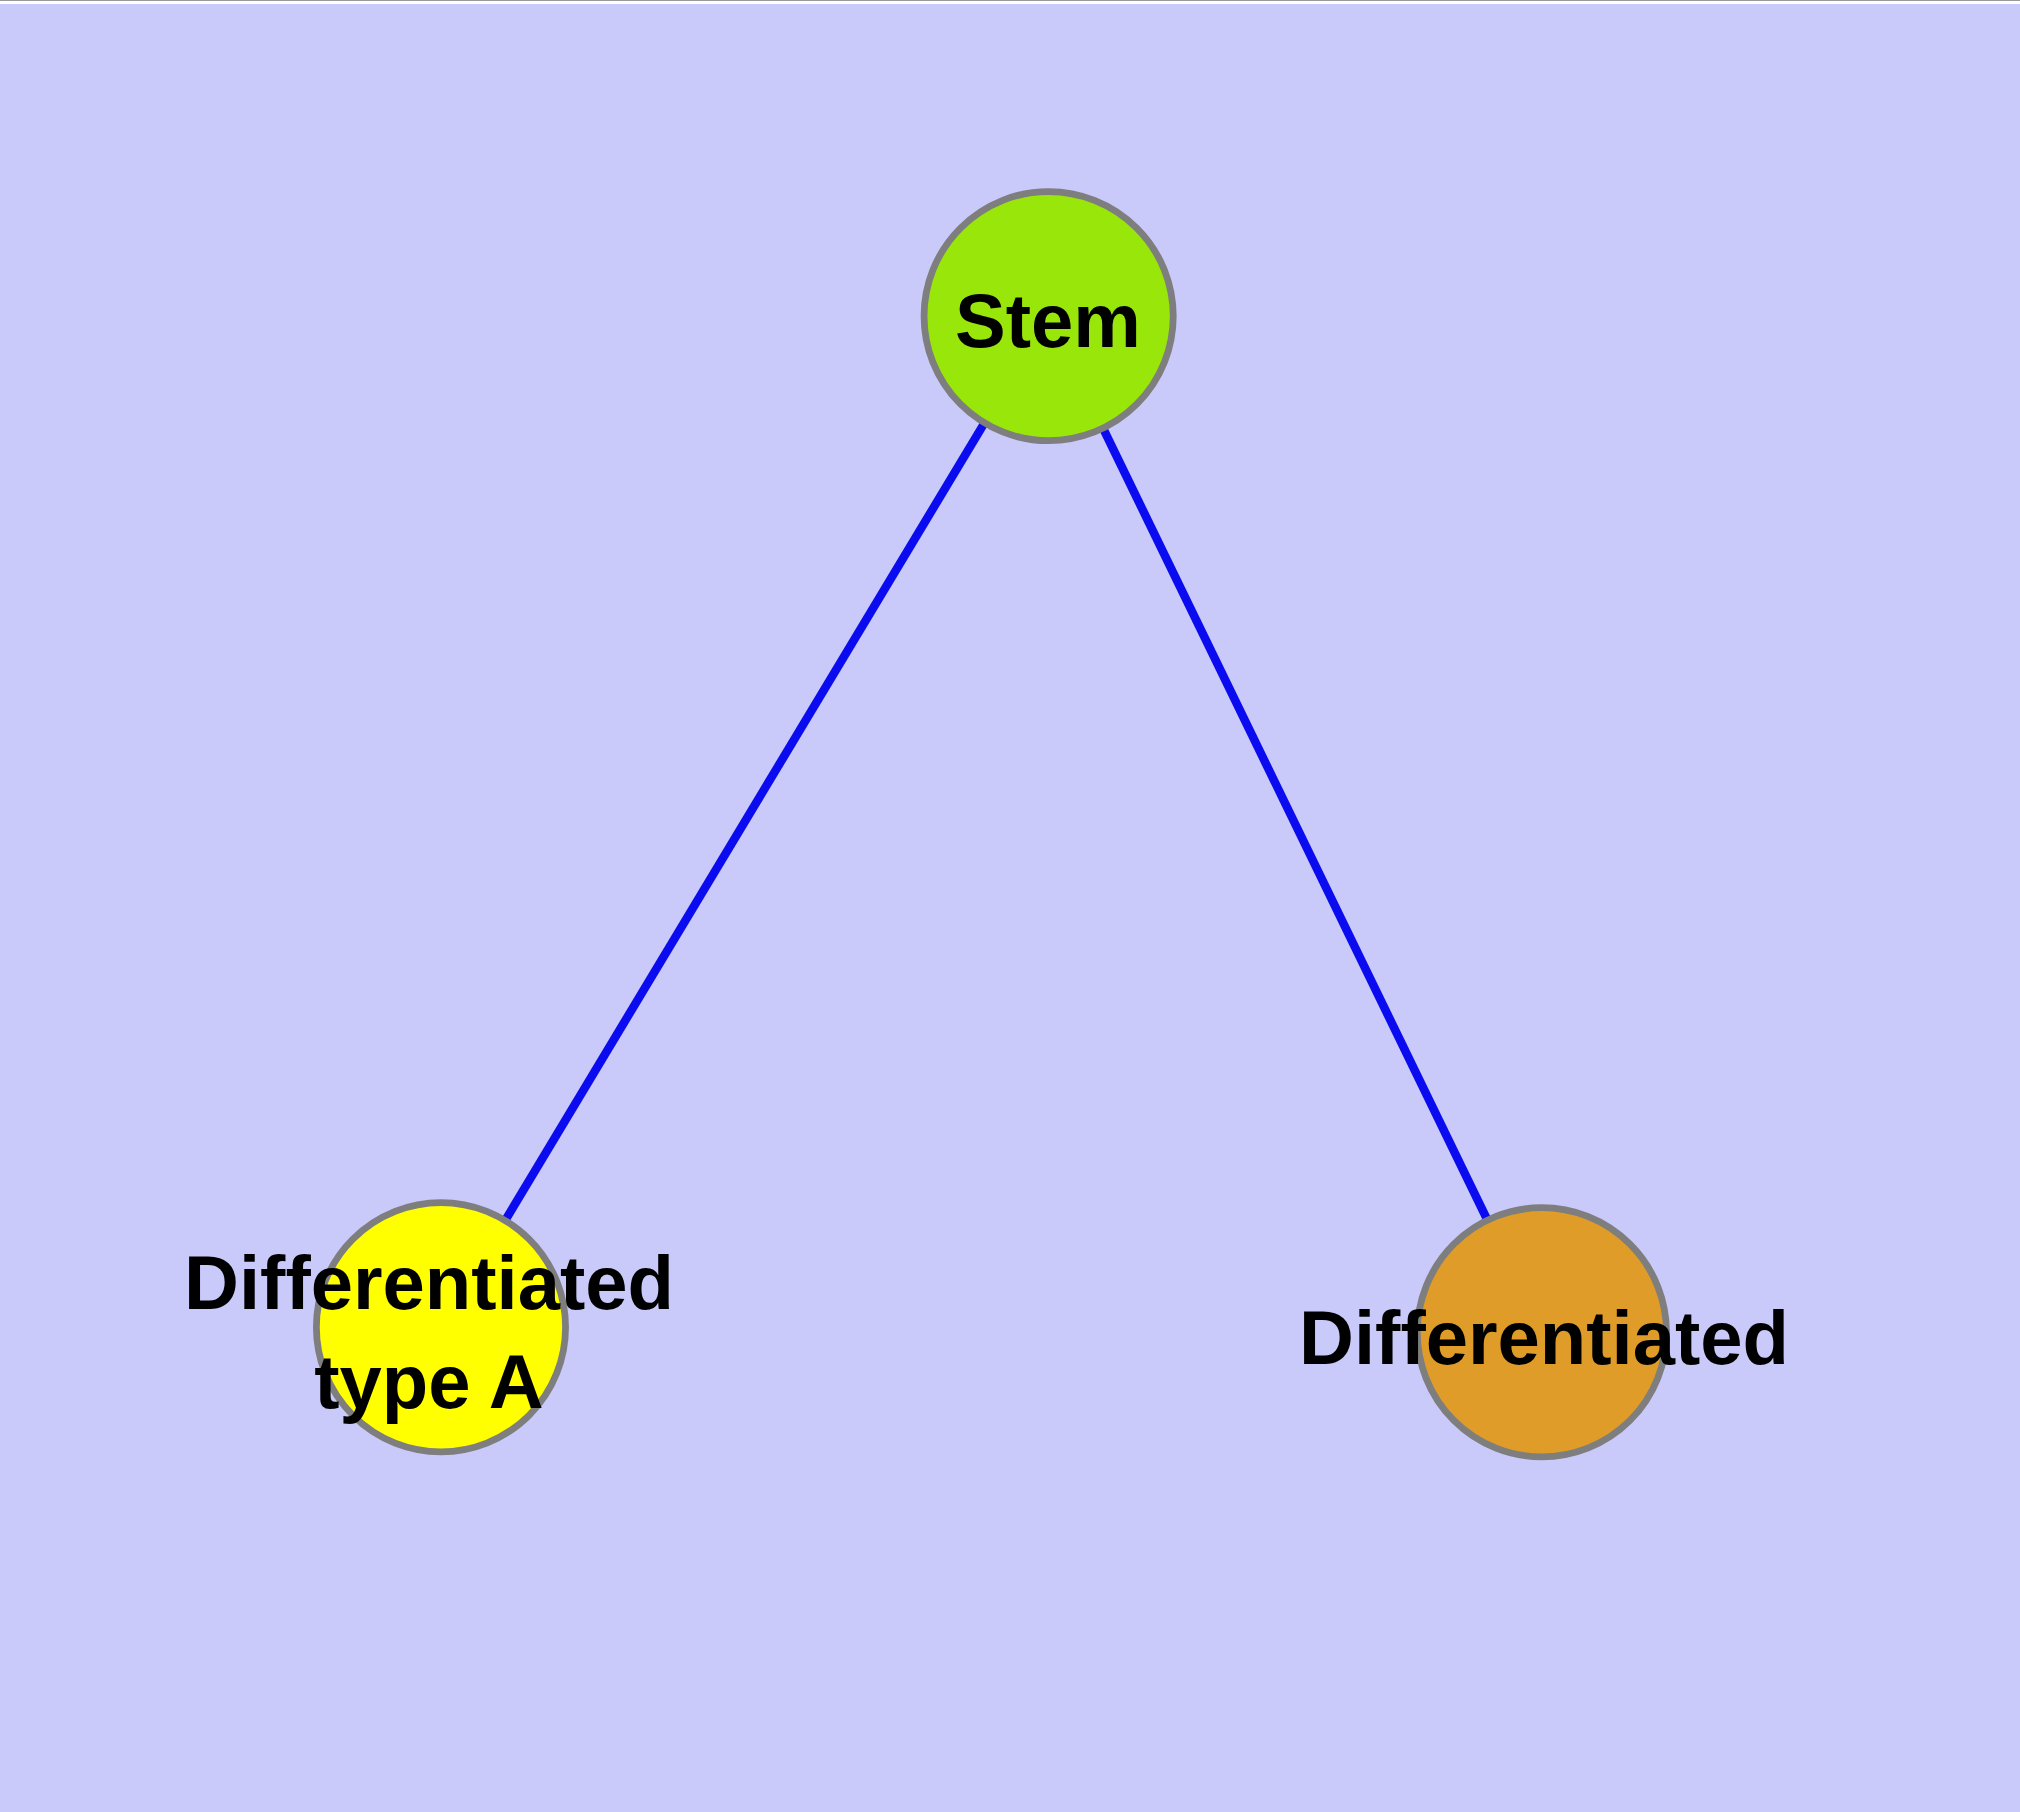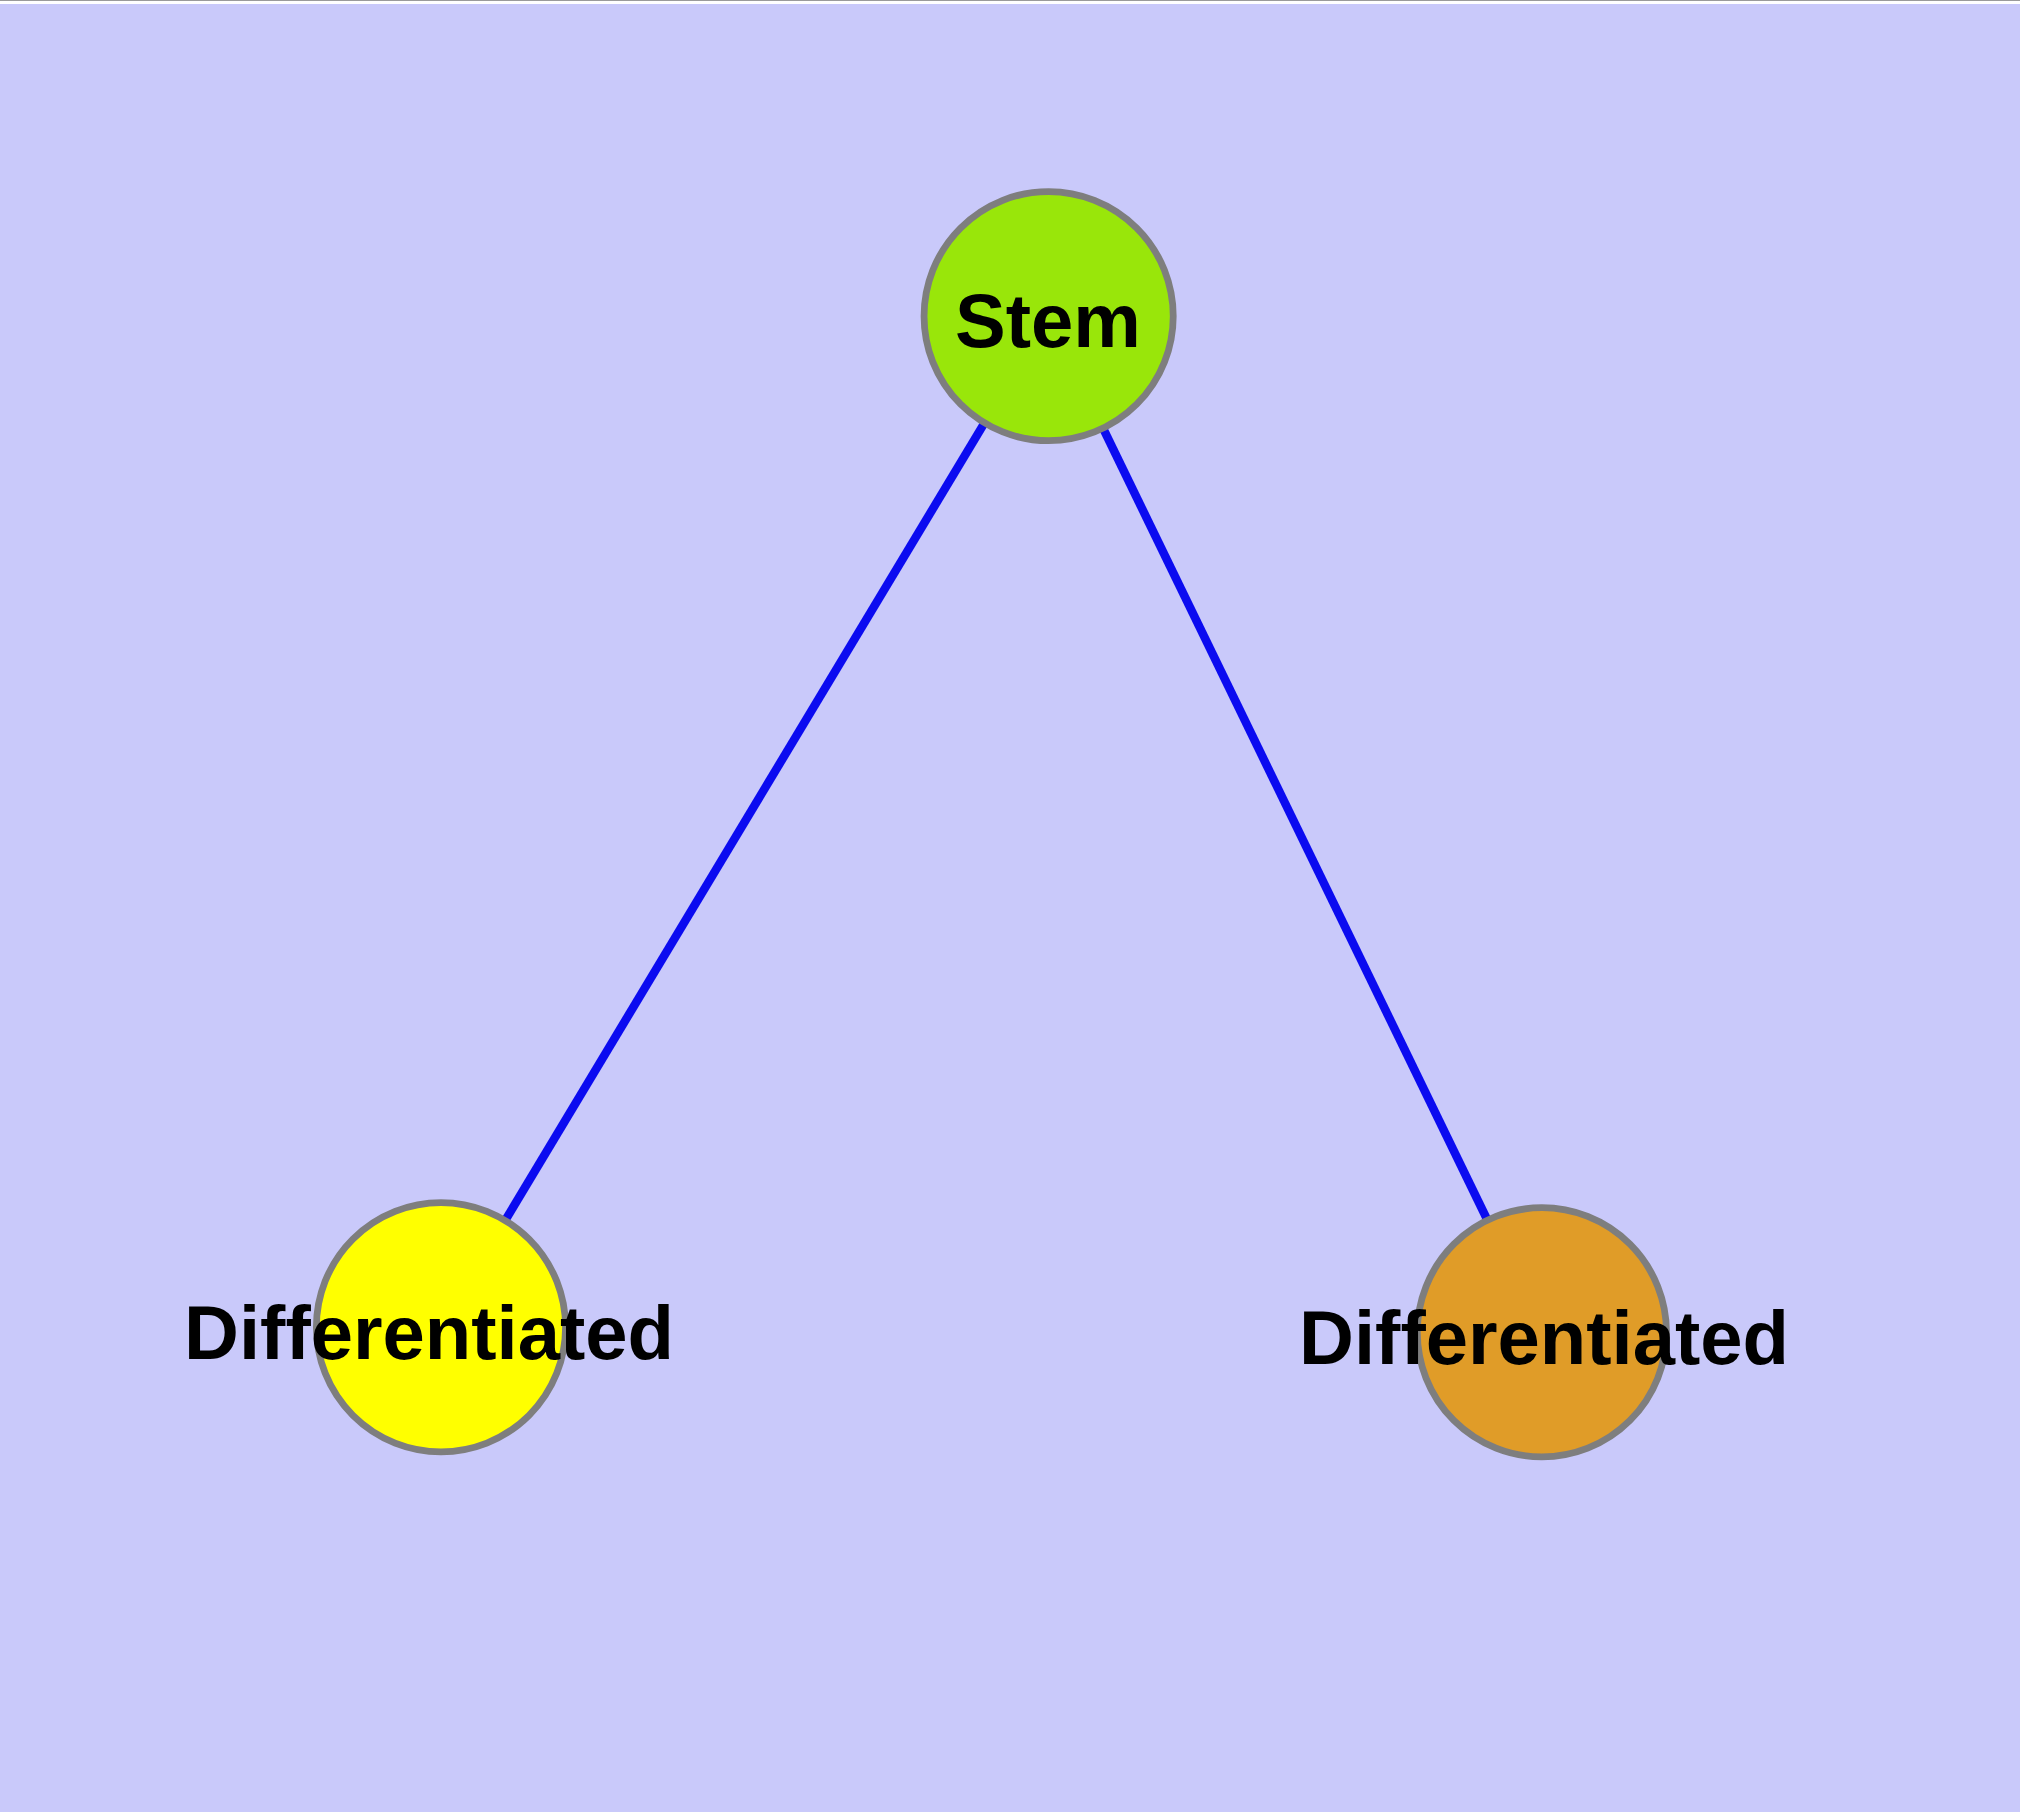--- a/index.html
+++ b/index.html
@@ -77,20 +77,21 @@
     <circle class="node" cx="520" cy="1566" r="147" data-bind-attr="fill:graph.nodes.1.fill_color;stroke:graph.node_border_color" fill="#FFFF00" stroke="#7E7E7E"></circle>
     <circle class="node" cx="1819" cy="1572" r="147" data-bind-attr="fill:graph.nodes.2.fill_color;stroke:graph.node_border_color" fill="#E09C28" stroke="#7E7E7E"></circle>
   </svg>
 
   <div class="label label-stem">
     <span class="line" data-bind="graph.nodes.0.label_lines.0">Stem</span>
   </div>
 
   <div class="label label-type-a">
     <span class="line" data-bind="graph.nodes.1.label_lines.0">Differentiated</span>
+    <span class="line" data-bind="graph.nodes.1.label_lines.1">type A</span>
   </div>
 
   <div class="label label-type-b">
     <span class="line" data-bind="graph.nodes.2.label_lines.0">Differentiated</span>
   </div>
 
 </div>
 
 
 </body></html>

